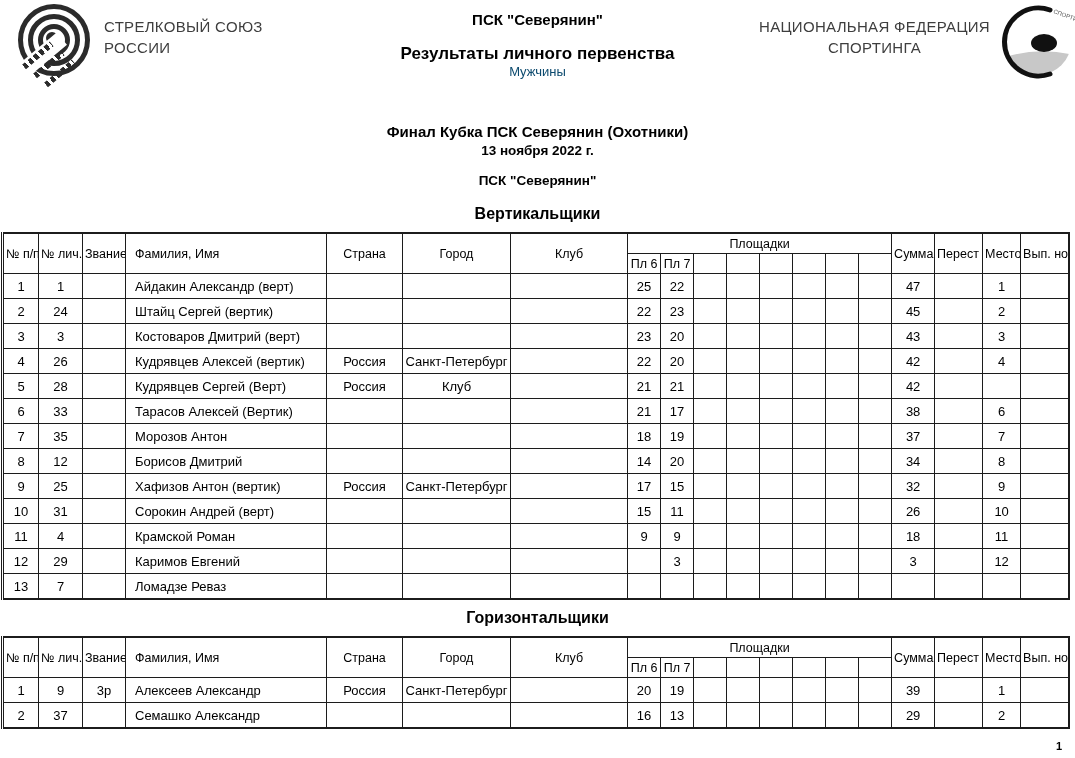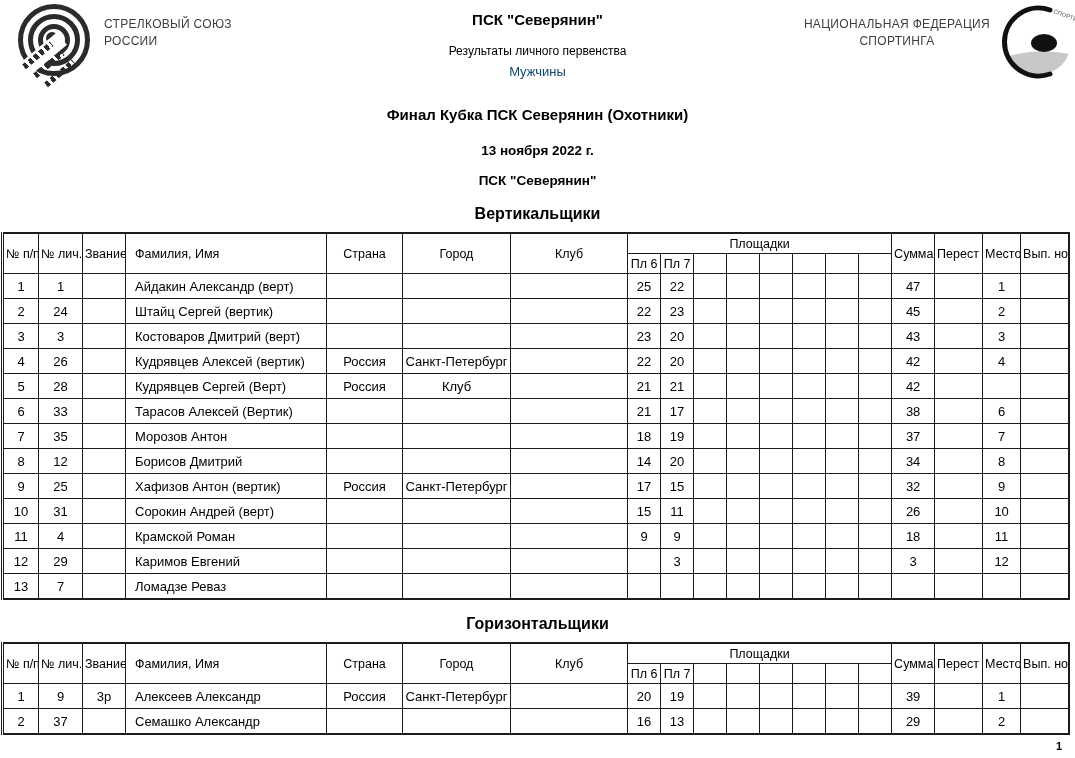--- a/index.html
+++ b/index.html
@@ -4,46 +4,46 @@
 <style>
   html,body{margin:0;padding:0;}
   body{
     width:1075px;height:758px;background:#ffffff;position:relative;overflow:hidden;
     font-family:"Liberation Sans",sans-serif;color:#000;
   }
   
   .page-header{position:relative;height:199px;}
   .ct{position:absolute;left:0;width:100%;text-align:center;}
   .t-club{top:11px;font-size:15px;font-weight:bold;}
-  .t-title{top:44px;font-size:12px;font-weight:normal;}
+  .t-title{top:44px;font-size:17px;font-weight:bold;}
   .t-cat{top:64px;font-size:13px;color:#0c4a6e;}
-  .t-event{top:106px;font-size:15px;font-weight:bold;}
+  .t-event{top:123px;font-size:15px;font-weight:bold;}
   .t-date{top:143px;font-size:13.5px;font-weight:bold;}
   .t-venue{top:173px;font-size:13.5px;font-weight:bold;}
-  .org-text{position:absolute;font-size:12px;line-height:1.4;letter-spacing:.3px;color:#3e3e3e;white-space:pre-line;}
+  .org-text{position:absolute;font-size:15px;line-height:1.4;letter-spacing:.3px;color:#3e3e3e;white-space:pre-line;}
   .org-left{left:104px;top:16px;}
   .org-right{right:85px;top:16px;text-align:center;}
   
   .logo-left{position:absolute;left:12px;top:2px;width:86px;height:90px;}
   .ring{position:absolute;border:5px solid #2b2b2b;border-radius:50%;}
   .r1{left:6px;top:2px;width:62px;height:62px;}
   .r2{left:16px;top:12px;width:42px;height:42px;}
   .r3{left:26px;top:22px;width:22px;height:22px;}
   .dot{position:absolute;left:34px;top:30px;width:12px;height:12px;background:#2b2b2b;border-radius:50%;}
   .wedge{position:absolute;left:10px;top:62px;width:52px;height:16px;background:#fff;
          transform:rotate(-40deg);transform-origin:left center;}
   .arrow{position:absolute;width:36px;height:6px;transform:rotate(-40deg);transform-origin:left center;
          background:repeating-linear-gradient(90deg,#2b2b2b 0 4px,rgba(0,0,0,0) 4px 7px);}
   .a1{left:12px;top:62px;}
   .a2{left:23px;top:71px;}
   .a3{left:34px;top:80px;}
   .logo-right{position:absolute;left:998px;top:2px;}
   
   .section-title{margin:6px 0 9px 0;font-size:16px;font-weight:bold;text-align:center;}
-  .section-title.second{margin-top:15px;}
+  .section-title.second{margin-top:9px;}
   
   table.rtable{
     border-collapse:collapse;table-layout:fixed;width:1066px;margin-left:1px;
     border-top:2px solid #1c1c1c;border-right:2px solid #1c1c1c;
     border-bottom:2px solid #1c1c1c;border-left:3px double #1c1c1c;
   }
   .rtable th,.rtable td{
     border:1px solid #1c1c1c;text-align:center;vertical-align:middle;
     overflow:hidden;white-space:nowrap;padding:0 2px;
   }

